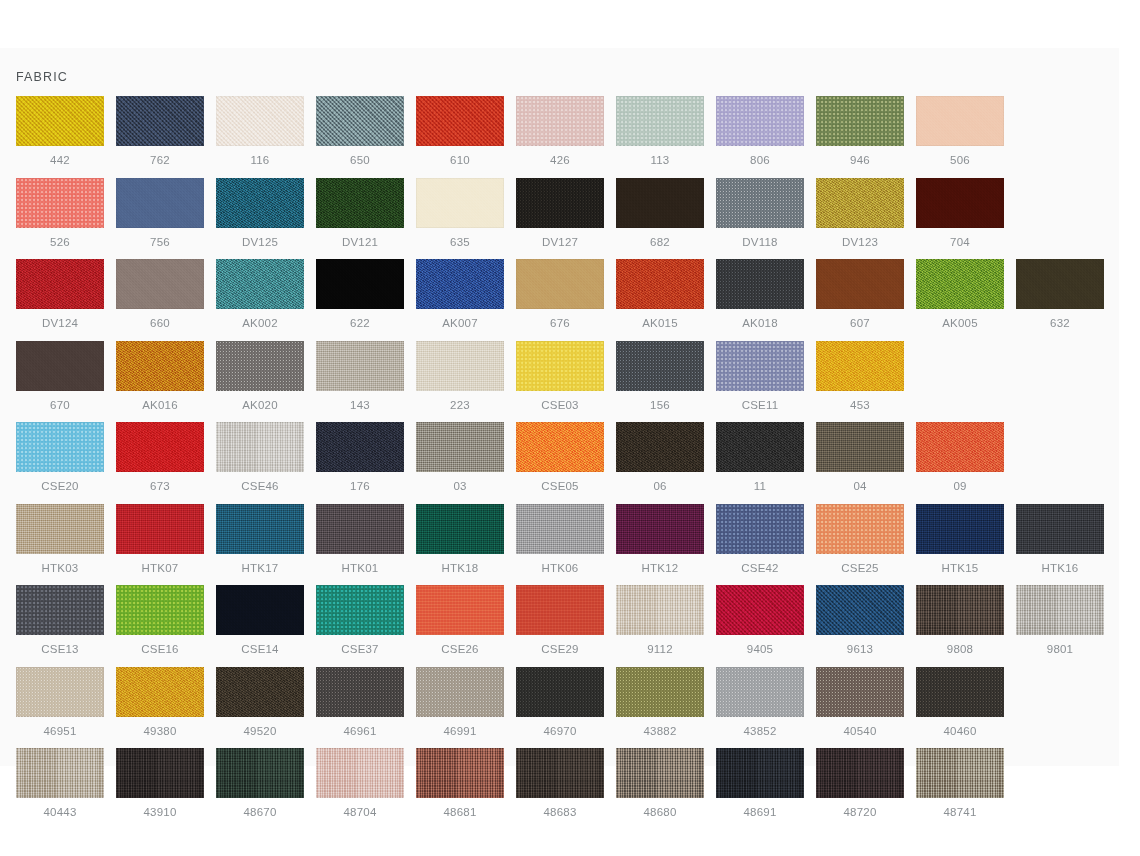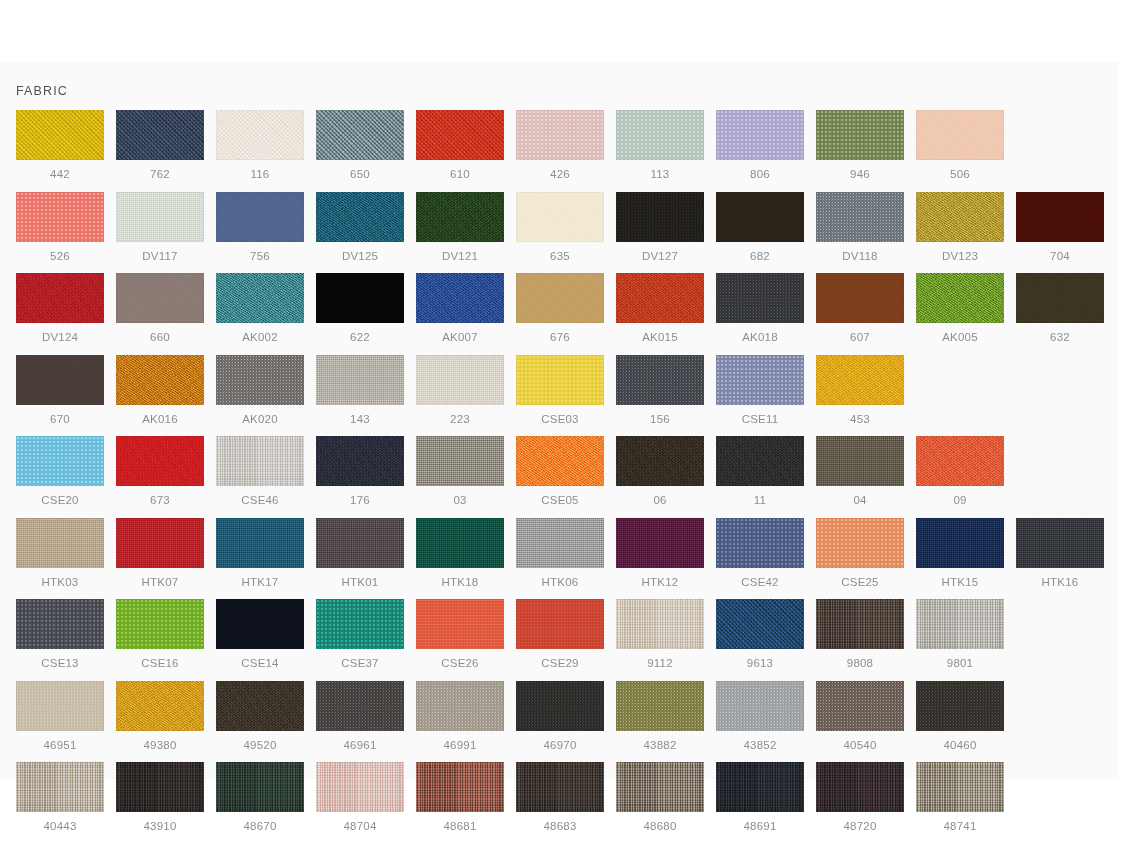--- a/index.html
+++ b/index.html
@@ -18,21 +18,21 @@
   #page {
     position: relative;
     width: 1140px;
     height: 856px;
     background: #ffffff;
   }
 
   #fabric-card {
     position: absolute;
     left: 0px;
-    top: 62px;
+    top: 48px;
     width: 1119px;
     height: 718px;
     background: #fafafa;
   }
 
   #section-title {
     position: absolute;
     left: 16px;
     top: 22px;
     font-size: 12.5px;
@@ -191,24 +191,20 @@
             <div class="swatch-chip tex-flat" style="background-color: rgb(240, 201, 176);"></div>
             <div class="swatch-label">506</div>
           </div>
         </div>
         <div class="swatch-row">
           <div class="swatch-cell">
             <div class="swatch-chip tex-boucle" style="background-color: rgb(240, 134, 124);"></div>
             <div class="swatch-label">526</div>
           </div>
           <div class="swatch-cell">
-            <div class="swatch-chip tex-linen" style="background-color: rgb(213, 219, 208);"></div>
-            <div class="swatch-label">DV117</div>
-          </div>
-          <div class="swatch-cell">
             <div class="swatch-chip tex-flat" style="background-color: rgb(79, 101, 142);"></div>
             <div class="swatch-label">756</div>
           </div>
           <div class="swatch-cell">
             <div class="swatch-chip tex-melange" style="background-color: rgb(30, 94, 116);"></div>
             <div class="swatch-label">DV125</div>
           </div>
           <div class="swatch-cell">
             <div class="swatch-chip tex-melange" style="background-color: rgb(35, 66, 28);"></div>
             <div class="swatch-label">DV121</div>
@@ -431,20 +427,24 @@
             <div class="swatch-chip tex-ribbed" style="background-color: rgb(227, 95, 65);"></div>
             <div class="swatch-label">CSE26</div>
           </div>
           <div class="swatch-cell">
             <div class="swatch-chip tex-ribbed" style="background-color: rgb(207, 72, 53);"></div>
             <div class="swatch-label">CSE29</div>
           </div>
           <div class="swatch-cell">
             <div class="swatch-chip tex-tweed" style="background-color: rgb(206, 196, 182);"></div>
             <div class="swatch-label">9112</div>
+          </div>
+          <div class="swatch-cell">
+            <div class="swatch-chip tex-knit" style="background-color: rgb(176, 16, 48);"></div>
+            <div class="swatch-label">9405</div>
           </div>
           <div class="swatch-cell">
             <div class="swatch-chip tex-knit" style="background-color: rgb(31, 68, 104);"></div>
             <div class="swatch-label">9613</div>
           </div>
           <div class="swatch-cell">
             <div class="swatch-chip tex-tweed" style="background-color: rgb(74, 63, 56);"></div>
             <div class="swatch-label">9808</div>
           </div>
           <div class="swatch-cell">

